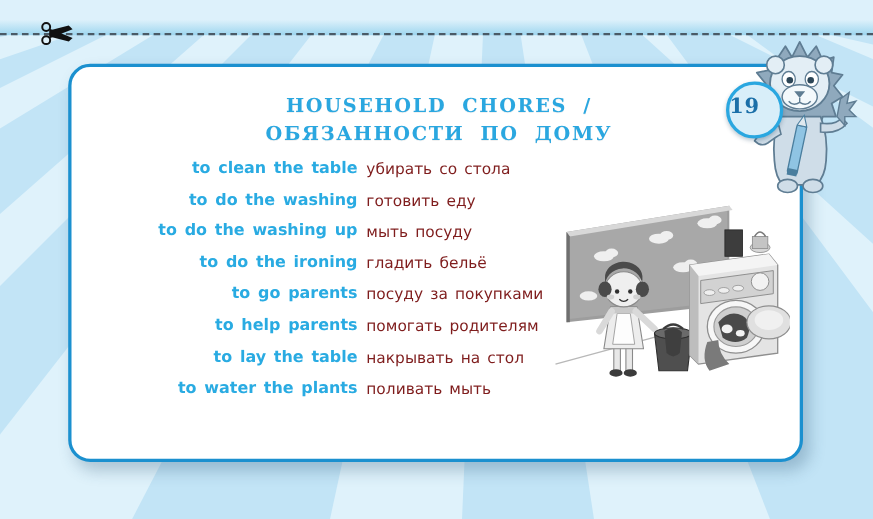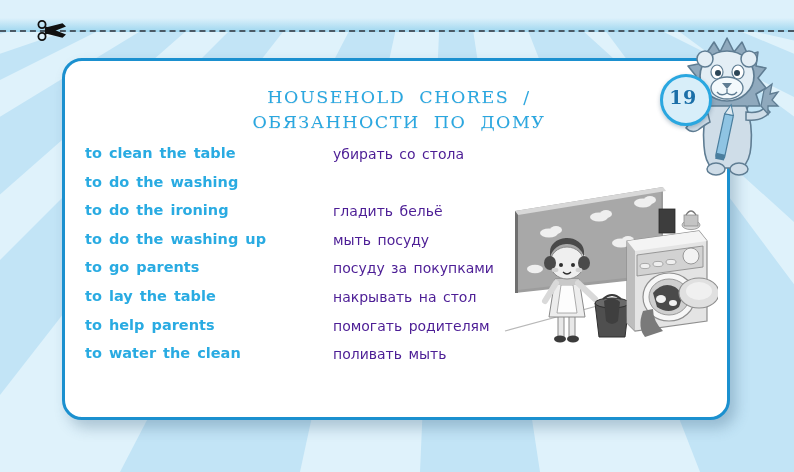--- a/index.html
+++ b/index.html
@@ -79,21 +79,21 @@
   }
 
   .title {
     position: absolute;
     left: 0;
     top: 24px;
     width: 668px;
     text-align: center;
     color: #2aa7e0;
     font-family: "DejaVu Serif", serif;
-    font-weight: normal;
+    font-weight: bold;
     font-size: 17.5px;
     letter-spacing: 1.5px;
     line-height: 25px;
     word-spacing: 7px;
     text-shadow: 0 1px 0 rgba(0,0,0,0.06);
   }
   .title .line2 {
     display: block;
   }
 
@@ -112,27 +112,28 @@
     position: absolute;
     left: 0;
     top: 0;
     width: 240px;
     color: #29abe2;
     font-family: "DejaVu Sans", sans-serif;
     font-weight: bold;
     font-size: 14.5px;
     word-spacing: 2px;
     white-space: nowrap;
+    text-align: right;
   }
   .vru {
     position: absolute;
     left: 248px;
     top: 1px;
     width: 250px;
-    color: #4c1d95;
+    color: #7f1d1d;
     font-family: "DejaVu Sans", sans-serif;
     font-weight: normal;
     font-size: 14px;
     word-spacing: 2px;
     white-space: nowrap;
   }
 
   
   .illus {
     position: absolute;
@@ -154,21 +155,20 @@
     border: 3px solid #2aa7e0;
     box-shadow: 0 2px 4px rgba(30,70,100,0.3);
     z-index: 6;
   }
   .badge-num {
     position: absolute;
     left: 0; top: 0;
     width: 40px;
     height: 40px;
     line-height: 40px;
-    text-align: center;
     color: #1b6fa8;
     font-family: "DejaVu Serif", serif;
     font-weight: bold;
     font-size: 19px;
     letter-spacing: 0.5px;
   }
 
   
   .lion {
     position: absolute;
@@ -310,43 +310,44 @@
       </g>
     </svg>
 
     <div class="vocab">
       <div class="vrow">
         <span class="ven">to clean the table</span>
         <span class="vru">убирать со стола</span>
       </div>
       <div class="vrow">
         <span class="ven">to do the washing</span>
+        <span class="vru">готовить еду</span>
+      </div>
+      <div class="vrow">
+        <span class="ven">to do the washing up</span>
+        <span class="vru">мыть посуду</span>
       </div>
       <div class="vrow">
         <span class="ven">to do the ironing</span>
         <span class="vru">гладить бельё</span>
       </div>
       <div class="vrow">
-        <span class="ven">to do the washing up</span>
-        <span class="vru">мыть посуду</span>
-      </div>
-      <div class="vrow">
         <span class="ven">to go parents</span>
         <span class="vru">посуду за покупками</span>
       </div>
       <div class="vrow">
+        <span class="ven">to help parents</span>
+        <span class="vru">помогать родителям</span>
+      </div>
+      <div class="vrow">
         <span class="ven">to lay the table</span>
         <span class="vru">накрывать на стол</span>
       </div>
       <div class="vrow">
-        <span class="ven">to help parents</span>
-        <span class="vru">помогать родителям</span>
-      </div>
-      <div class="vrow">
-        <span class="ven">to water the clean</span>
+        <span class="ven">to water the plants</span>
         <span class="vru">поливать мыть</span>
       </div>
     </div>
   </div>
 
   <svg class="lion" viewBox="0 0 110 160">
 
     <path d="M34 26 L42 14 L48 24 L55 10 L62 24 L70 14 L76 27 L86 24 L84 38 L94 40
              L86 50 L94 60 L84 66 L88 78 L76 78 L72 90 L62 82 L55 92 L46 82 L36 90
              L32 78 L21 78 L25 66 L16 58 L24 48 L16 38 L26 36 Z" fill="#8fa9bd" stroke="#5f7d93" stroke-width="1.6" stroke-linejoin="round"></path>

